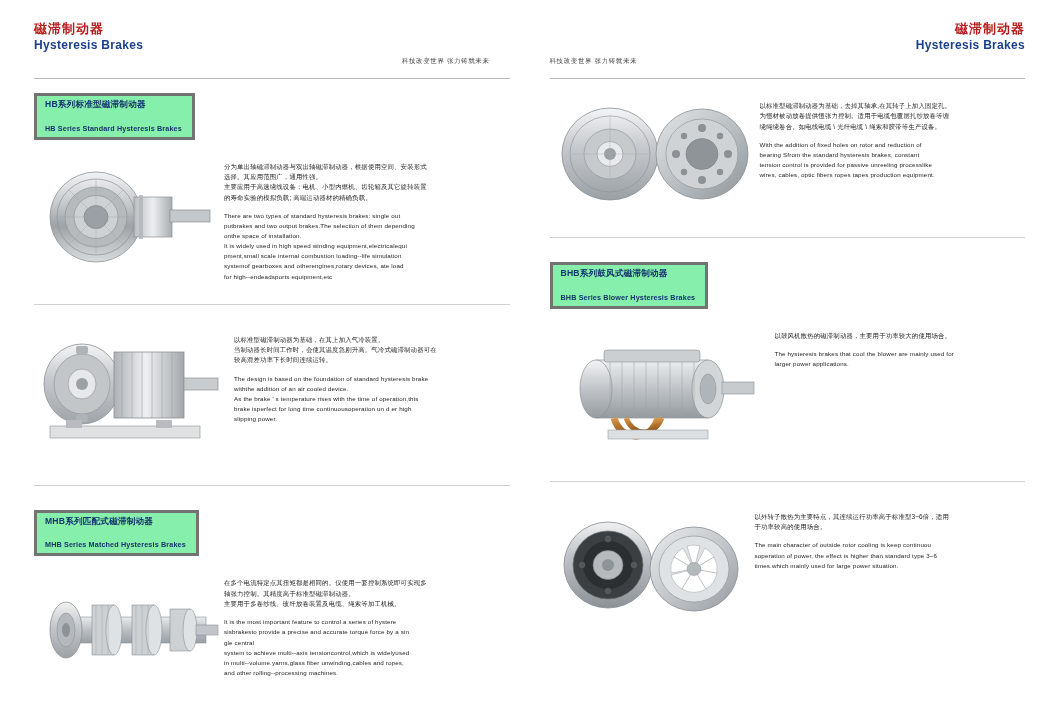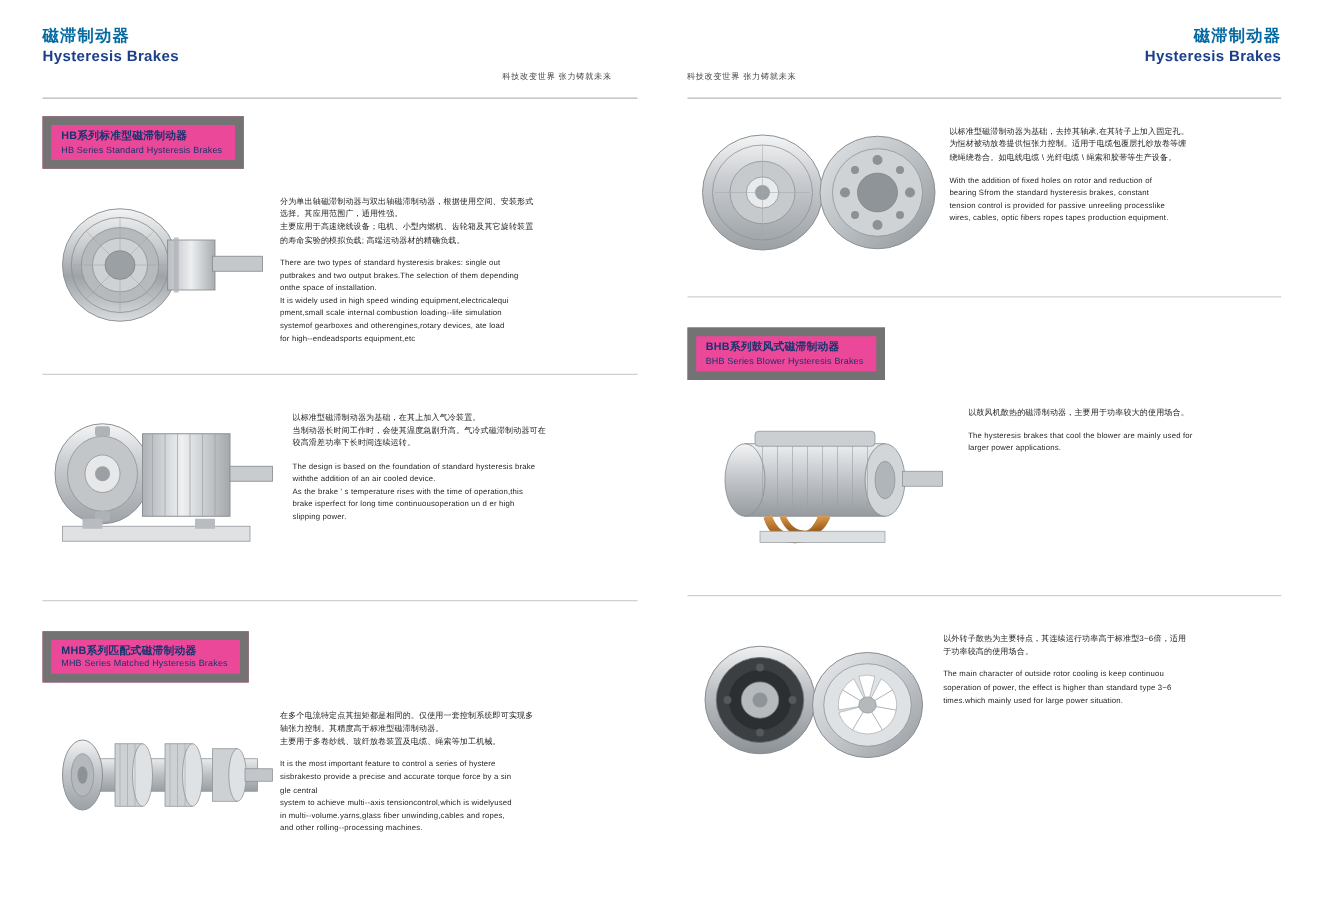--- a/index.html
+++ b/index.html
@@ -28,21 +28,21 @@
   .half.right { padding-right: 34px; padding-left: 20px; }
 
   
   .hdr {
     position: relative;
     height: 46px;
     margin-bottom: 10px;
   }
   .hdr-titles { line-height: 1.12; }
   .hdr-cn {
-    font-size: 13px; font-weight: bold; color: #0369a1;
+    font-size: 13px; font-weight: bold; color: #b91c1c;
     letter-spacing: 1px;
   }
   .hdr-en {
     font-size: 12px; font-weight: bold; color: #1b3f8b;
     letter-spacing: 0.3px; margin-top: 2px;
   }
   .hdr-slogan {
     position: absolute; bottom: 2px;
     font-size: 6.5px; color: #444; letter-spacing: 0.6px;
     white-space: nowrap;
@@ -54,32 +54,32 @@
 
   .rule {
     height: 1px; background: #b9b9b9; width: 100%;
     margin-bottom: 14px;
   }
 
   
   .section { position: relative; margin-bottom: 18px; }
   .sec-h {
     display: inline-block;
-    border: 7px solid #737373;
+    border: 3px solid #737373;
     padding: 3px 10px 4px 8px;
     line-height: 1.25;
-    background: #ec4899;
+    background: #86efac;
   }
   .sec-h .cn {
     font-size: 8.6px; font-weight: bold; color: #17346f;
     letter-spacing: 0.2px; display: block;
   }
   .sec-h .en {
-    font-size: 7.2px; font-weight: normal; color: #17346f;
-    letter-spacing: 0.15px; display: block; margin-top: 1px;
+    font-size: 7.2px; font-weight: bold; color: #17346f;
+    letter-spacing: 0.15px; display: block; margin-top: 14px;
   }
 
   .sec-body {
     display: flex;
     align-items: flex-start;
     margin-top: 16px;
     min-height: 120px;
   }
   .img-wrap {
     position: relative;

